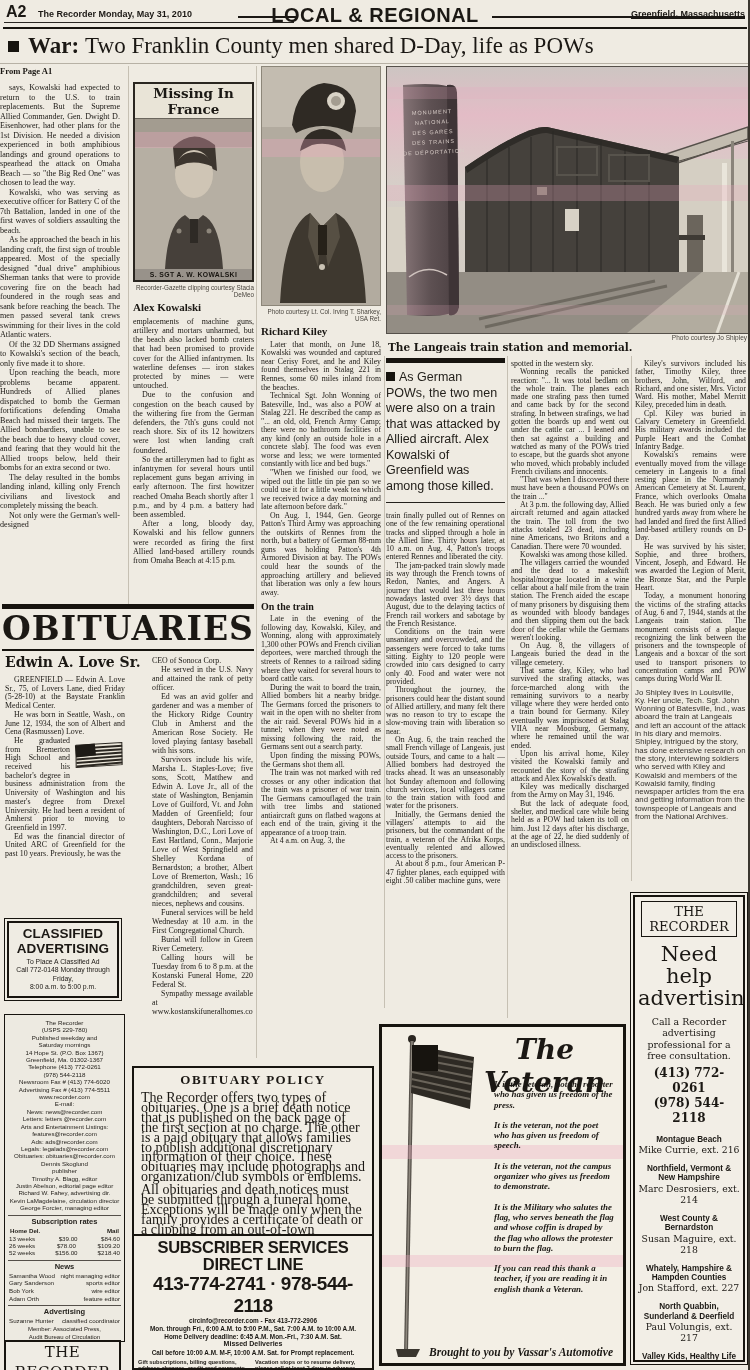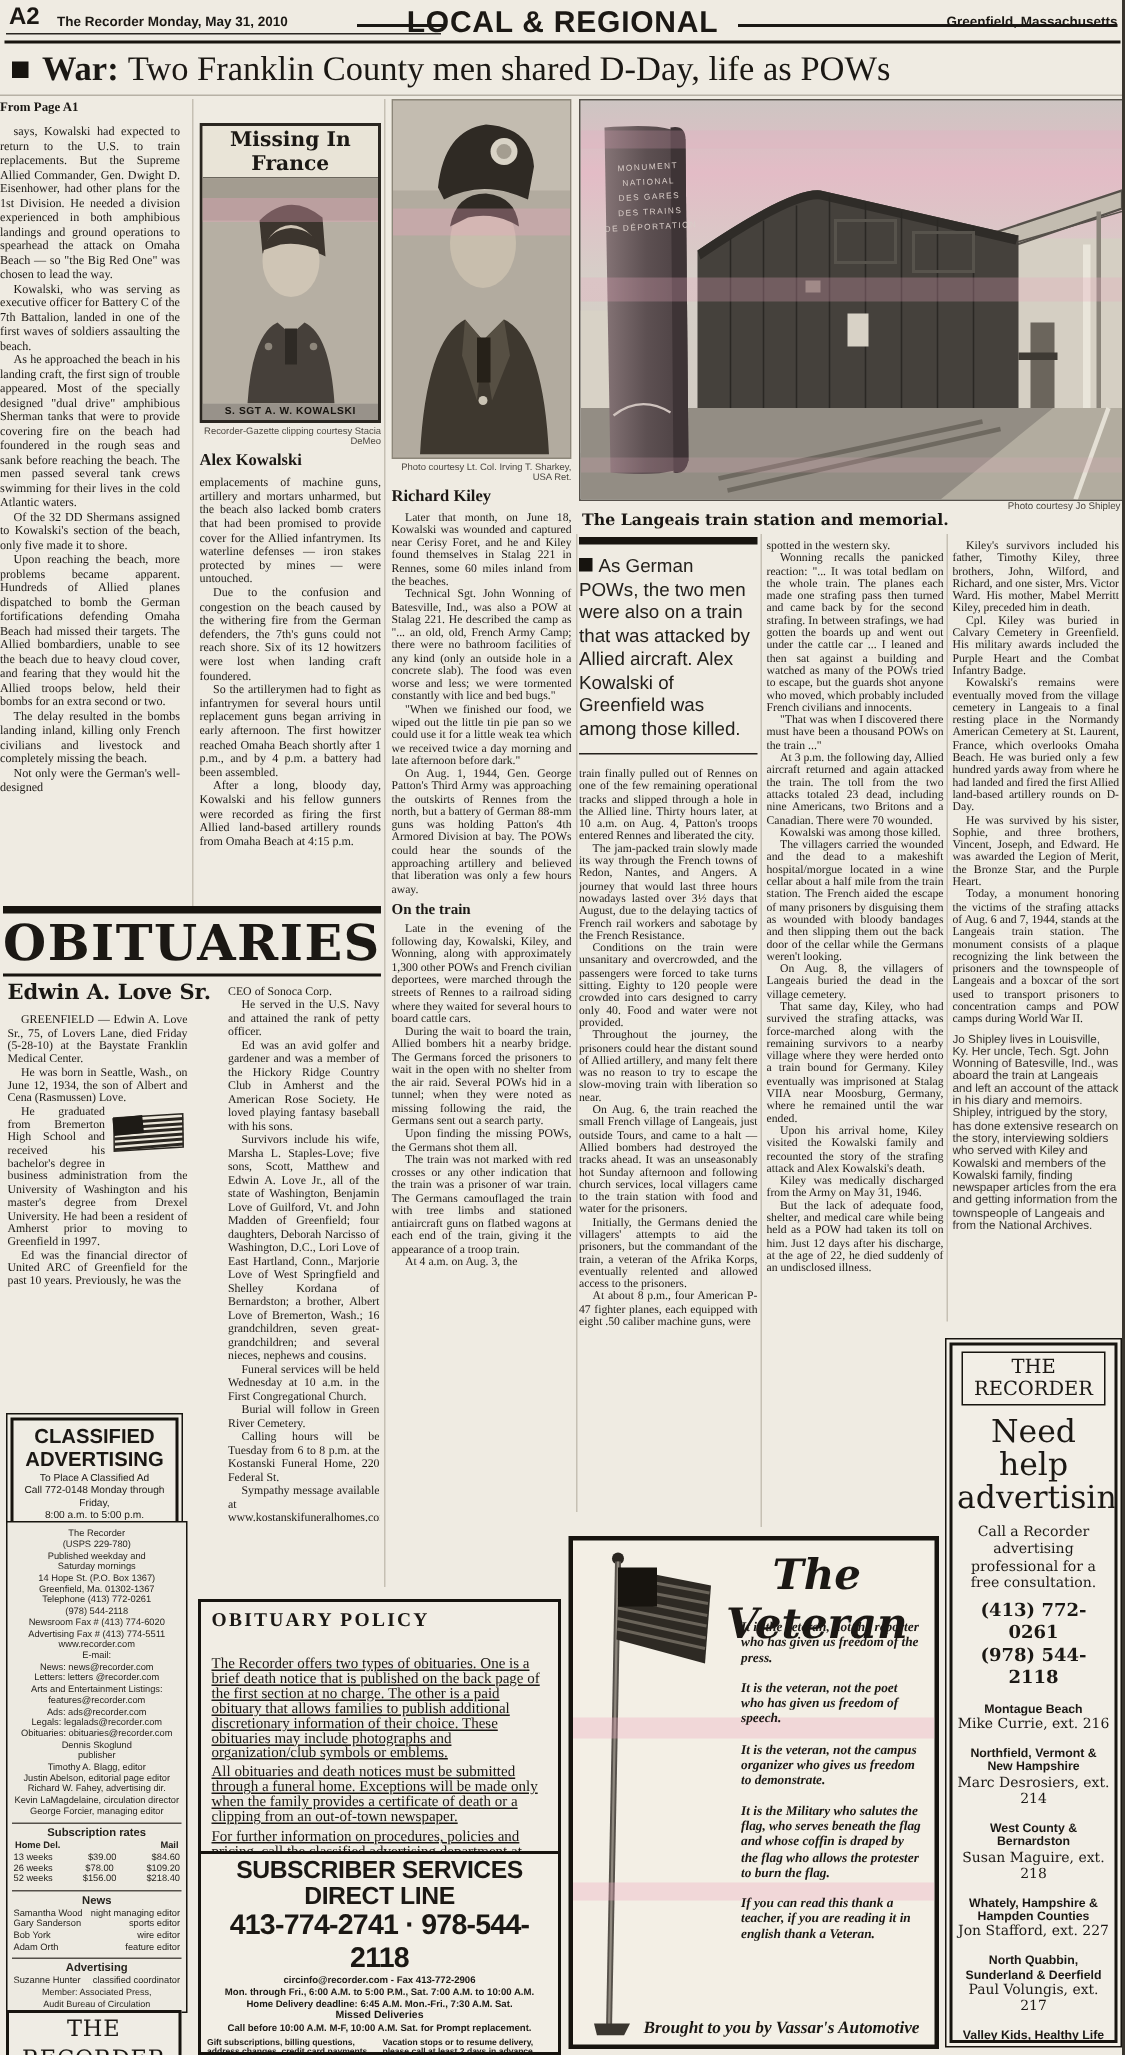--- a/index.html
+++ b/index.html
@@ -6,21 +6,21 @@
   .page{position:relative;width:750px;height:1370px;margin:0 auto;background:#efebe2;
         color:#1b1814;font-family:"Liberation Serif",serif;overflow:hidden;}
   .abs{position:absolute;}
   
   .hdr-a2{left:6px;top:3px;font:bold 16px "Liberation Sans",sans-serif;}
   .hdr-edition{left:38px;top:9px;font:bold 9px "Liberation Sans",sans-serif;}
   .hdr-rule-l{left:4px;top:22px;width:290px;height:1px;background:#2a2722;}
   .hdr-section{left:0;right:0;top:4px;text-align:center;font:bold 20px "Liberation Sans",sans-serif;letter-spacing:.5px;}
   .hdr-line-a{left:238px;top:16px;width:58px;height:2px;background:#1b1814;}
   .hdr-line-b{left:492px;top:16px;width:253px;height:2px;background:#1b1814;}
-  .hdr-city{right:5px;top:9px;font:bold 9px "Liberation Sans",sans-serif;}
+  .hdr-city{right:5px;top:9px;font:bold 9px "Liberation Sans",sans-serif;text-decoration:underline;}
   .hdr-bar{left:3px;right:3px;top:27px;height:2px;background:#17140f;}
   
   .headline{left:8px;top:33px;right:8px;display:flex;align-items:center;gap:9px;}
   .sq{display:inline-block;width:11px;height:11px;background:#17140f;flex:0 0 auto;}
   .headline .txt{font:23px "Liberation Serif",serif;white-space:nowrap;}
   .headline b{font-weight:bold;margin-right:6px;}
   .headline-rule{left:0;right:0;top:63px;height:1px;background:#b7b1a5;}
   
   .vr{width:1px;background:#c6c0b3;}
   .body-col{overflow:hidden;text-align:justify;}
@@ -52,40 +52,40 @@
   .pq-text{font:12.5px/15.5px "Liberation Sans",sans-serif;color:#24211c;text-align:left;}
   .pq-text .sq2{display:inline-block;width:9px;height:9px;background:#17140f;margin-right:4px;}
   .pq-rule{height:1px;background:#24211c;margin-top:8px;}
   
   .obit-banner{border-top:5px solid #17140f;border-bottom:2px solid #17140f;font:bold 33px/40px "DejaVu Serif",serif;text-align:center;letter-spacing:1px;}
   .obit-name{font:bold 14px "DejaVu Serif",serif;}
   #obitcol1 .para{font-size:7.9px;line-height:8.7px;}
   #obitcol2 .para{font-size:7.9px;line-height:9px;padding-left:19px;}
   .flag-wrap{float:right;width:52px;height:32px;margin:2px 0 2px 3px;}
   
-  .classified{border:1.5px solid #17140f;padding:2px;background:#efece3;margin-top:24px;}
+  .classified{border:1.5px solid #17140f;padding:2px;background:#efece3;}
   .classified-in{border:2.5px solid #17140f;padding:4px 2px;text-align:center;}
   .classified-title{font:bold 13.5px/14.5px "Liberation Sans",sans-serif;}
   .classified-line{font:6.8px/8.4px "Liberation Sans",sans-serif;margin-top:2px;}
   .masthead{border:1px solid #17140f;background:#edeae1;padding:4px 3px;text-align:center;
             font-family:"Liberation Sans",sans-serif;color:#26231e;overflow:hidden;}
   .masthead .para{margin:0;text-indent:0;font-size:6.2px;line-height:7.4px;}
   .mh-head{font:bold 7.5px/11px "Liberation Sans",sans-serif;border-top:1px solid #55504a;margin-top:3px;}
   .mh-cols{display:flex;justify-content:space-between;font:bold 6.2px/8px "Liberation Sans",sans-serif;padding:0 2px;}
   .mh-flex .list-item{display:flex;justify-content:space-between;font-size:6.2px;line-height:7.4px;padding:0 1px;}
   .mh-flex .li-term{text-align:left;}
   .mh-flex .li-home,.mh-flex .li-mail{text-align:right;}
   .mh-staff .list-item{display:flex;justify-content:space-between;font-size:6.2px;line-height:7.6px;padding:0 1px;}
   .mh-notes .para{font-size:6px;line-height:7.2px;margin-top:1px;}
   .recorder-bottom{border:2px solid #17140f;background:#efece4;text-align:center;
                    font:15px/20px "DejaVu Serif",serif;letter-spacing:.5px;}
   
   .policy{border:2.5px solid #17140f;background:#f1ede4;padding:4px 7px;}
-  .policy-title{font:bold 13px "Liberation Serif",serif;letter-spacing:1.5px;margin-bottom:17px;}
-  .policy .para{font-size:10px;line-height:9.9px;text-indent:0;margin:0 0 3px;text-align:left;text-decoration:underline;}
+  .policy-title{font:bold 13px "Liberation Serif",serif;text-align:center;letter-spacing:1.5px;margin-bottom:5px;}
+  .policy .para{font-size:14px;line-height:9.9px;text-indent:0;margin:0 0 3px;text-align:left;}
   .subscriber{border:2px solid #17140f;background:#f2eee5;text-align:center;padding:3px 4px;overflow:hidden;}
   .sub-title{font:bold 16.5px/17px "Liberation Sans",sans-serif;letter-spacing:-.3px;}
   .sub-phones{font:bold 19px/22px "Liberation Sans",sans-serif;letter-spacing:-.5px;}
   .sub-line{font:bold 6.4px/7.8px "Liberation Sans",sans-serif;}
   .sub-missed{font:bold 7px/8.5px "Liberation Sans",sans-serif;}
   .sub-notes{display:flex;gap:4px;margin-top:2px;}
   .sub-notes div{font:bold 5.7px/6.8px "Liberation Sans",sans-serif;width:50%;text-align:left;}
   
   .veteran{border:3px solid #17140f;background:#f3efe5;overflow:hidden;}
   .vet-title{position:absolute;left:92px;right:8px;top:6px;text-align:center;

